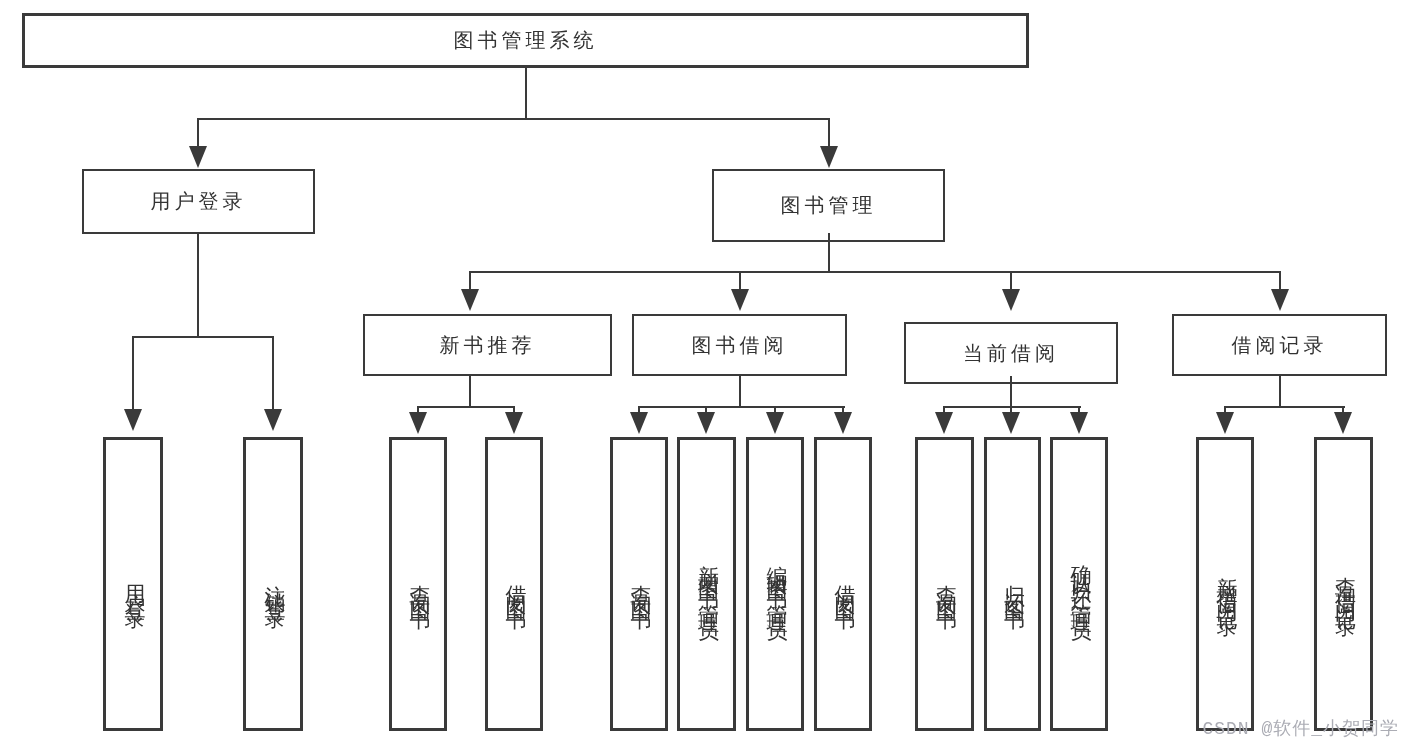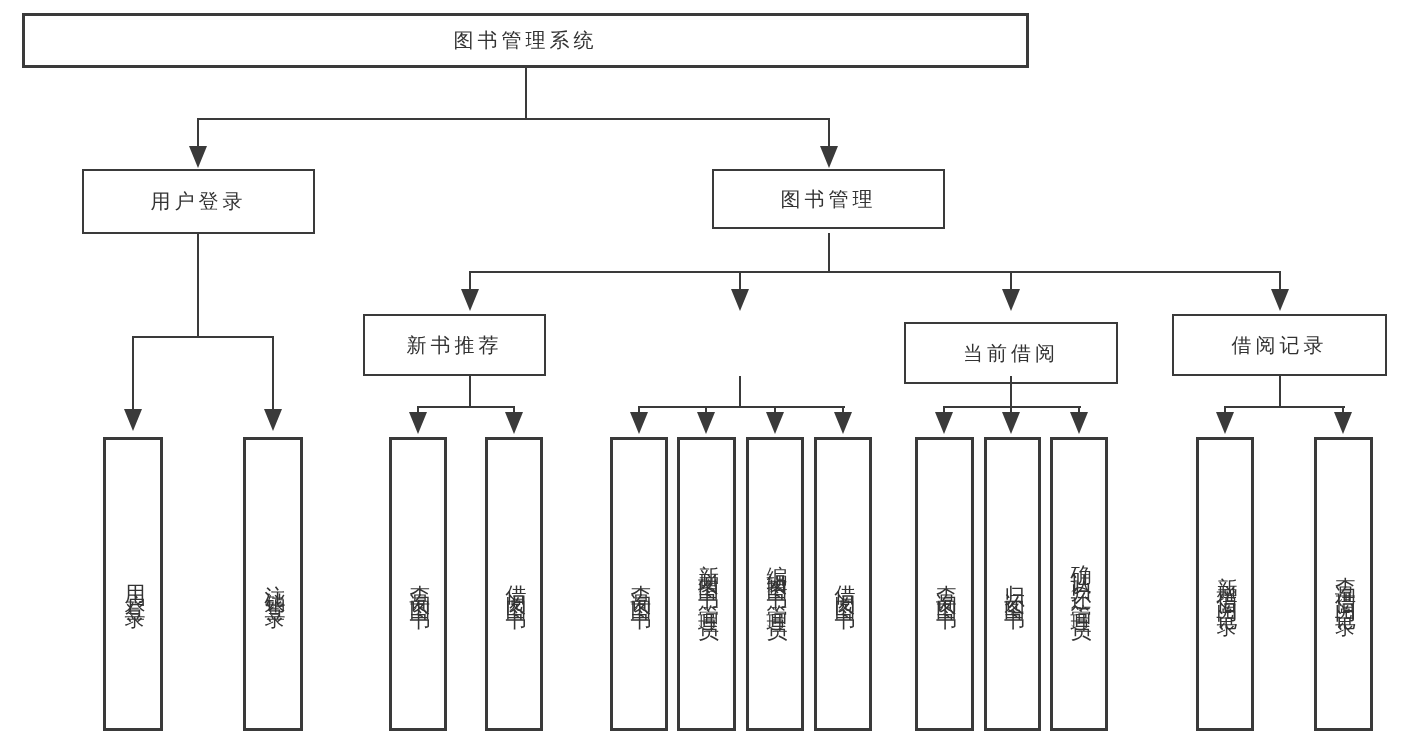--- a/index.html
+++ b/index.html
@@ -31,23 +31,24 @@
   }
 </style>
 </head>
 <body>
 
 <div class="canvas">
 
   <div class="box hbox root" style="left:22px;top:13px;width:1007px;height:55px">图书管理系统</div>
 
   <div class="box hbox" style="left:82px;top:169px;width:233px;height:65px">用户登录</div>
-  <div class="box hbox" style="left:712px;top:169px;width:233px;height:60px">图书管理</div>
+  <div class="box hbox" style="left:712px;top:169px;width:233px;height:73px">图书管理</div>
 
-  <div class="box hbox" style="left:363px;top:314px;width:183px;height:62px">新书推荐</div>
+  <div class="box hbox" style="left:363px;top:314px;width:249px;height:62px">新书推荐</div>
+  <div class="box hbox" style="left:632px;top:314px;width:215px;height:62px">图书借阅</div>
   <div class="box hbox" style="left:904px;top:322px;width:214px;height:62px">当前借阅</div>
   <div class="box hbox" style="left:1172px;top:314px;width:215px;height:62px">借阅记录</div>
 
   <div class="box leaf" style="left:103px;width:60px">
     <span class="vtext">用户登录</span>
     </div>
   <div class="box leaf" style="left:243px;width:60px">
     <span class="vtext">注销登录</span>
     </div>
 
@@ -140,14 +141,15 @@
   <div class="ln" style="left:1078px;top:408px;width:2px;height:5px"></div>
   <div class="arr" style="left:1070px;top:412px"></div>
 
   <div class="ln" style="left:1279px;top:376px;width:2px;height:30px"></div>
   <div class="ln" style="left:1224px;top:406px;width:121px;height:2px"></div>
   <div class="ln" style="left:1224px;top:408px;width:2px;height:5px"></div>
   <div class="arr" style="left:1216px;top:412px"></div>
   <div class="ln" style="left:1342px;top:408px;width:2px;height:5px"></div>
   <div class="arr" style="left:1334px;top:412px"></div>
 
+  <div class="watermark">CSDN @软件_小贺同学</div>
 
 </div>
 
 </body></html>

